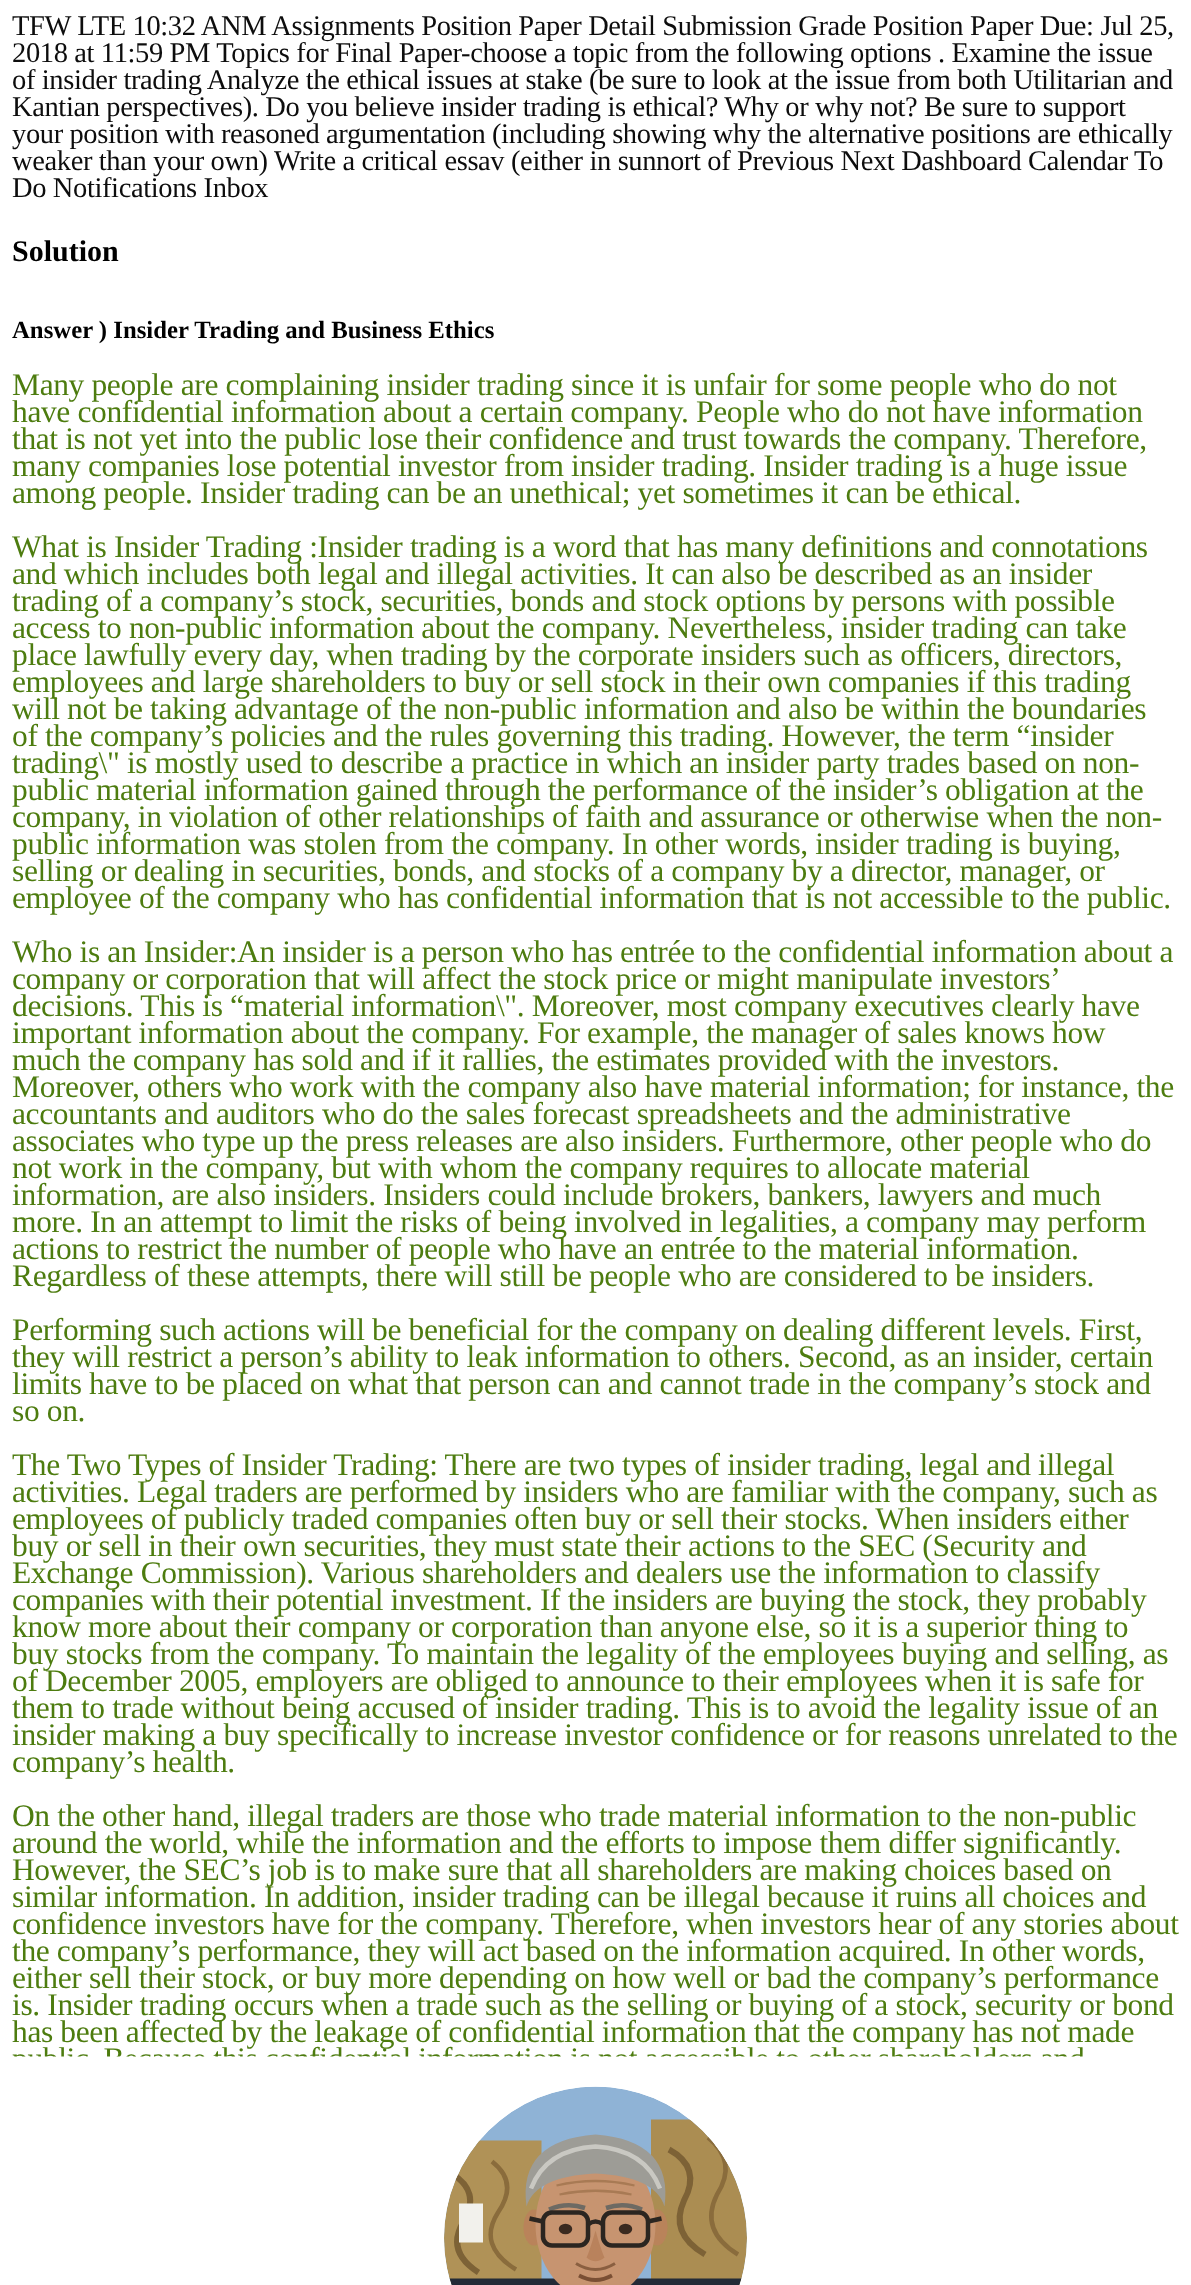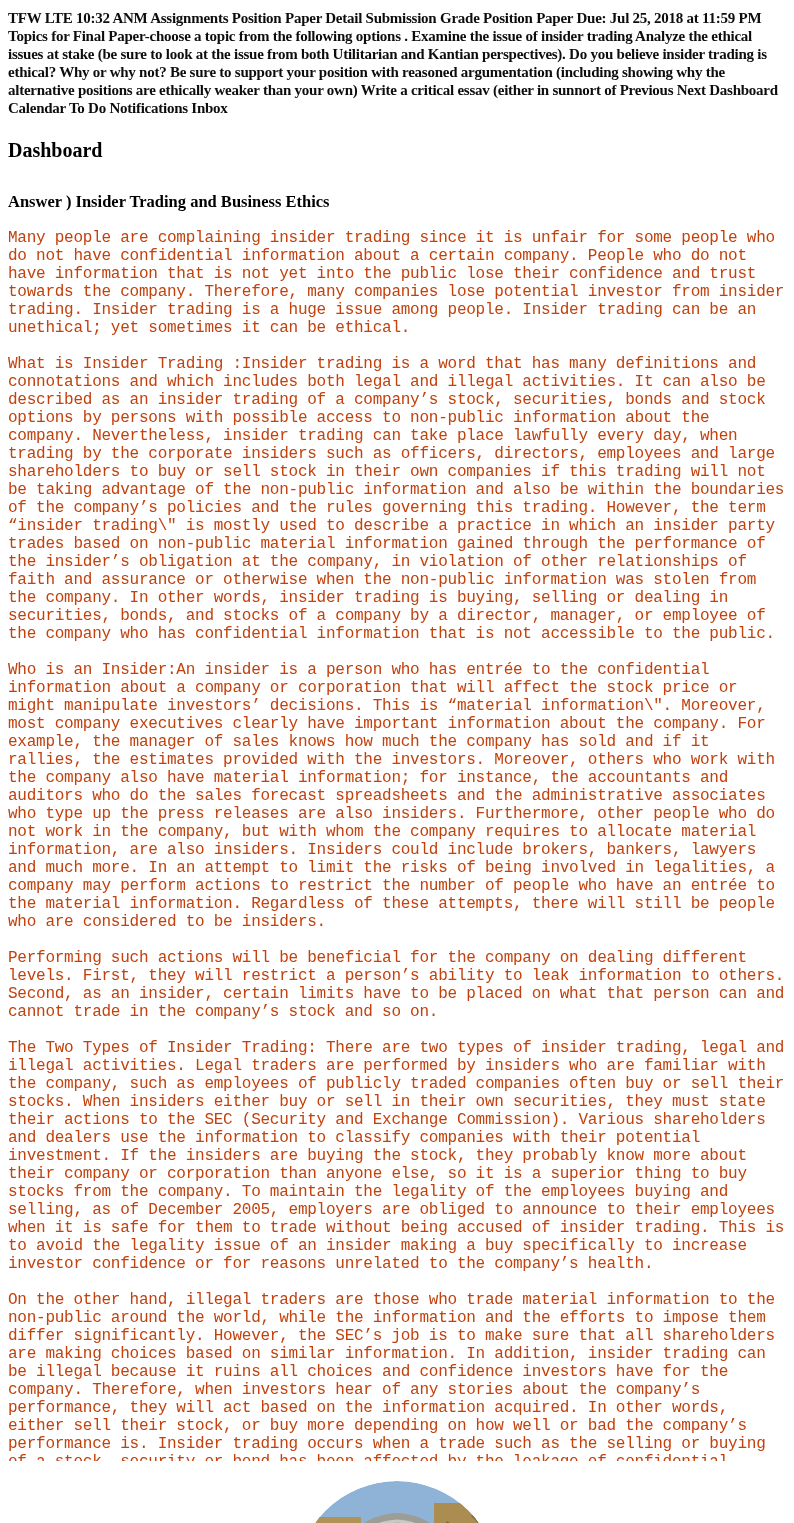--- a/index.html
+++ b/index.html
@@ -12,47 +12,45 @@
     min-height: 1523px;
     color: #101010;
     font-family: "Liberation Serif", serif;
   }
   .page {
     padding: 9px 8px 0 8px;
     box-sizing: border-box;
   }
   .top-header {
     margin: 0;
-    font-size: 15px;
+    font-size: 19px;
     line-height: 18px;
     letter-spacing: -0.25px;
     color: #0d0d0d;
-    font-weight: bold;
   }
   h2.solution-heading {
     margin: 22px 0 0 0;
     font-size: 20px;
     line-height: 23px;
     font-weight: bold;
     color: #000;
   }
   h3.answer-heading {
     margin: 30px 0 0 0;
     font-size: 16.5px;
     line-height: 19px;
     font-weight: bold;
     color: #000;
   }
   p.body-par {
     margin: 18px 0 0 0;
-    font-size: 16px;
+    font-size: 21px;
     line-height: 18px;
     letter-spacing: -0.25px;
-    color: #c2410c;
-    font-family: Liberation Mono, monospace;
+    color: #4d7c0f;
   }
   .clip-par {
     margin-top: 18px;
     height: 170px;
     overflow: hidden;
   }
   .clip-par p.body-par { margin-top: 0; }
   .photo-wrap {
     margin: 20px auto 0 auto;
     width: 202px;
@@ -81,21 +79,21 @@
   }
   .bottom-space { height: 12px; }
 </style>
 </head>
 <body>
 
 <div class="page">
 
   <p class="top-header">TFW LTE 10:32 ANM Assignments Position Paper Detail Submission Grade Position Paper Due: Jul 25, 2018 at 11:59 PM Topics for Final Paper-choose a topic from the following options . Examine the issue of insider trading Analyze the ethical issues at stake (be sure to look at the issue from both Utilitarian and Kantian perspectives). Do you believe insider trading is ethical? Why or why not? Be sure to support your position with reasoned argumentation (including showing why the alternative positions are ethically weaker than your own) Write a critical essav (either in sunnort of Previous Next Dashboard Calendar To Do Notifications Inbox</p>
 
-  <h2 class="solution-heading">Dashboard</h2>
+  <h2 class="solution-heading">Solution</h2>
 
   <h3 class="answer-heading">Answer ) Insider Trading and Business Ethics</h3>
 
   <p class="body-par">Many people are complaining insider trading since it is unfair for some people who do not have confidential information about a certain company. People who do not have information that is not yet into the public lose their confidence and trust towards the company. Therefore, many companies lose potential investor from insider trading. Insider trading is a huge issue among people. Insider trading can be an unethical; yet sometimes it can be ethical.</p>
 
   <p class="body-par">What is Insider Trading :Insider trading is a word that has many definitions and connotations and which includes both legal and illegal activities. It can also be described as an insider trading of a company’s stock, securities, bonds and stock options by persons with possible access to non-public information about the company. Nevertheless, insider trading can take place lawfully every day, when trading by the corporate insiders such as officers, directors, employees and large shareholders to buy or sell stock in their own companies if this trading will not be taking advantage of the non-public information and also be within the boundaries of the company’s policies and the rules governing this trading. However, the term “insider trading\" is mostly used to describe a practice in which an insider party trades based on non-public material information gained through the performance of the insider’s obligation at the company, in violation of other relationships of faith and assurance or otherwise when the non-public information was stolen from the company. In other words, insider trading is buying, selling or dealing in securities, bonds, and stocks of a company by a director, manager, or employee of the company who has confidential information that is not accessible to the public.</p>
 
   <p class="body-par">Who is an Insider:An insider is a person who has entrée to the confidential information about a company or corporation that will affect the stock price or might manipulate investors’ decisions. This is “material information\". Moreover, most company executives clearly have important information about the company. For example, the manager of sales knows how much the company has sold and if it rallies, the estimates provided with the investors. Moreover, others who work with the company also have material information; for instance, the accountants and auditors who do the sales forecast spreadsheets and the administrative associates who type up the press releases are also insiders. Furthermore, other people who do not work in the company, but with whom the company requires to allocate material information, are also insiders. Insiders could include brokers, bankers, lawyers and much more. In an attempt to limit the risks of being involved in legalities, a company may perform actions to restrict the number of people who have an entrée to the material information. Regardless of these attempts, there will still be people who are considered to be insiders.</p>
 
   <p class="body-par">Performing such actions will be beneficial for the company on dealing different levels. First, they will restrict a person’s ability to leak information to others. Second, as an insider, certain limits have to be placed on what that person can and cannot trade in the company’s stock and so on.</p>

